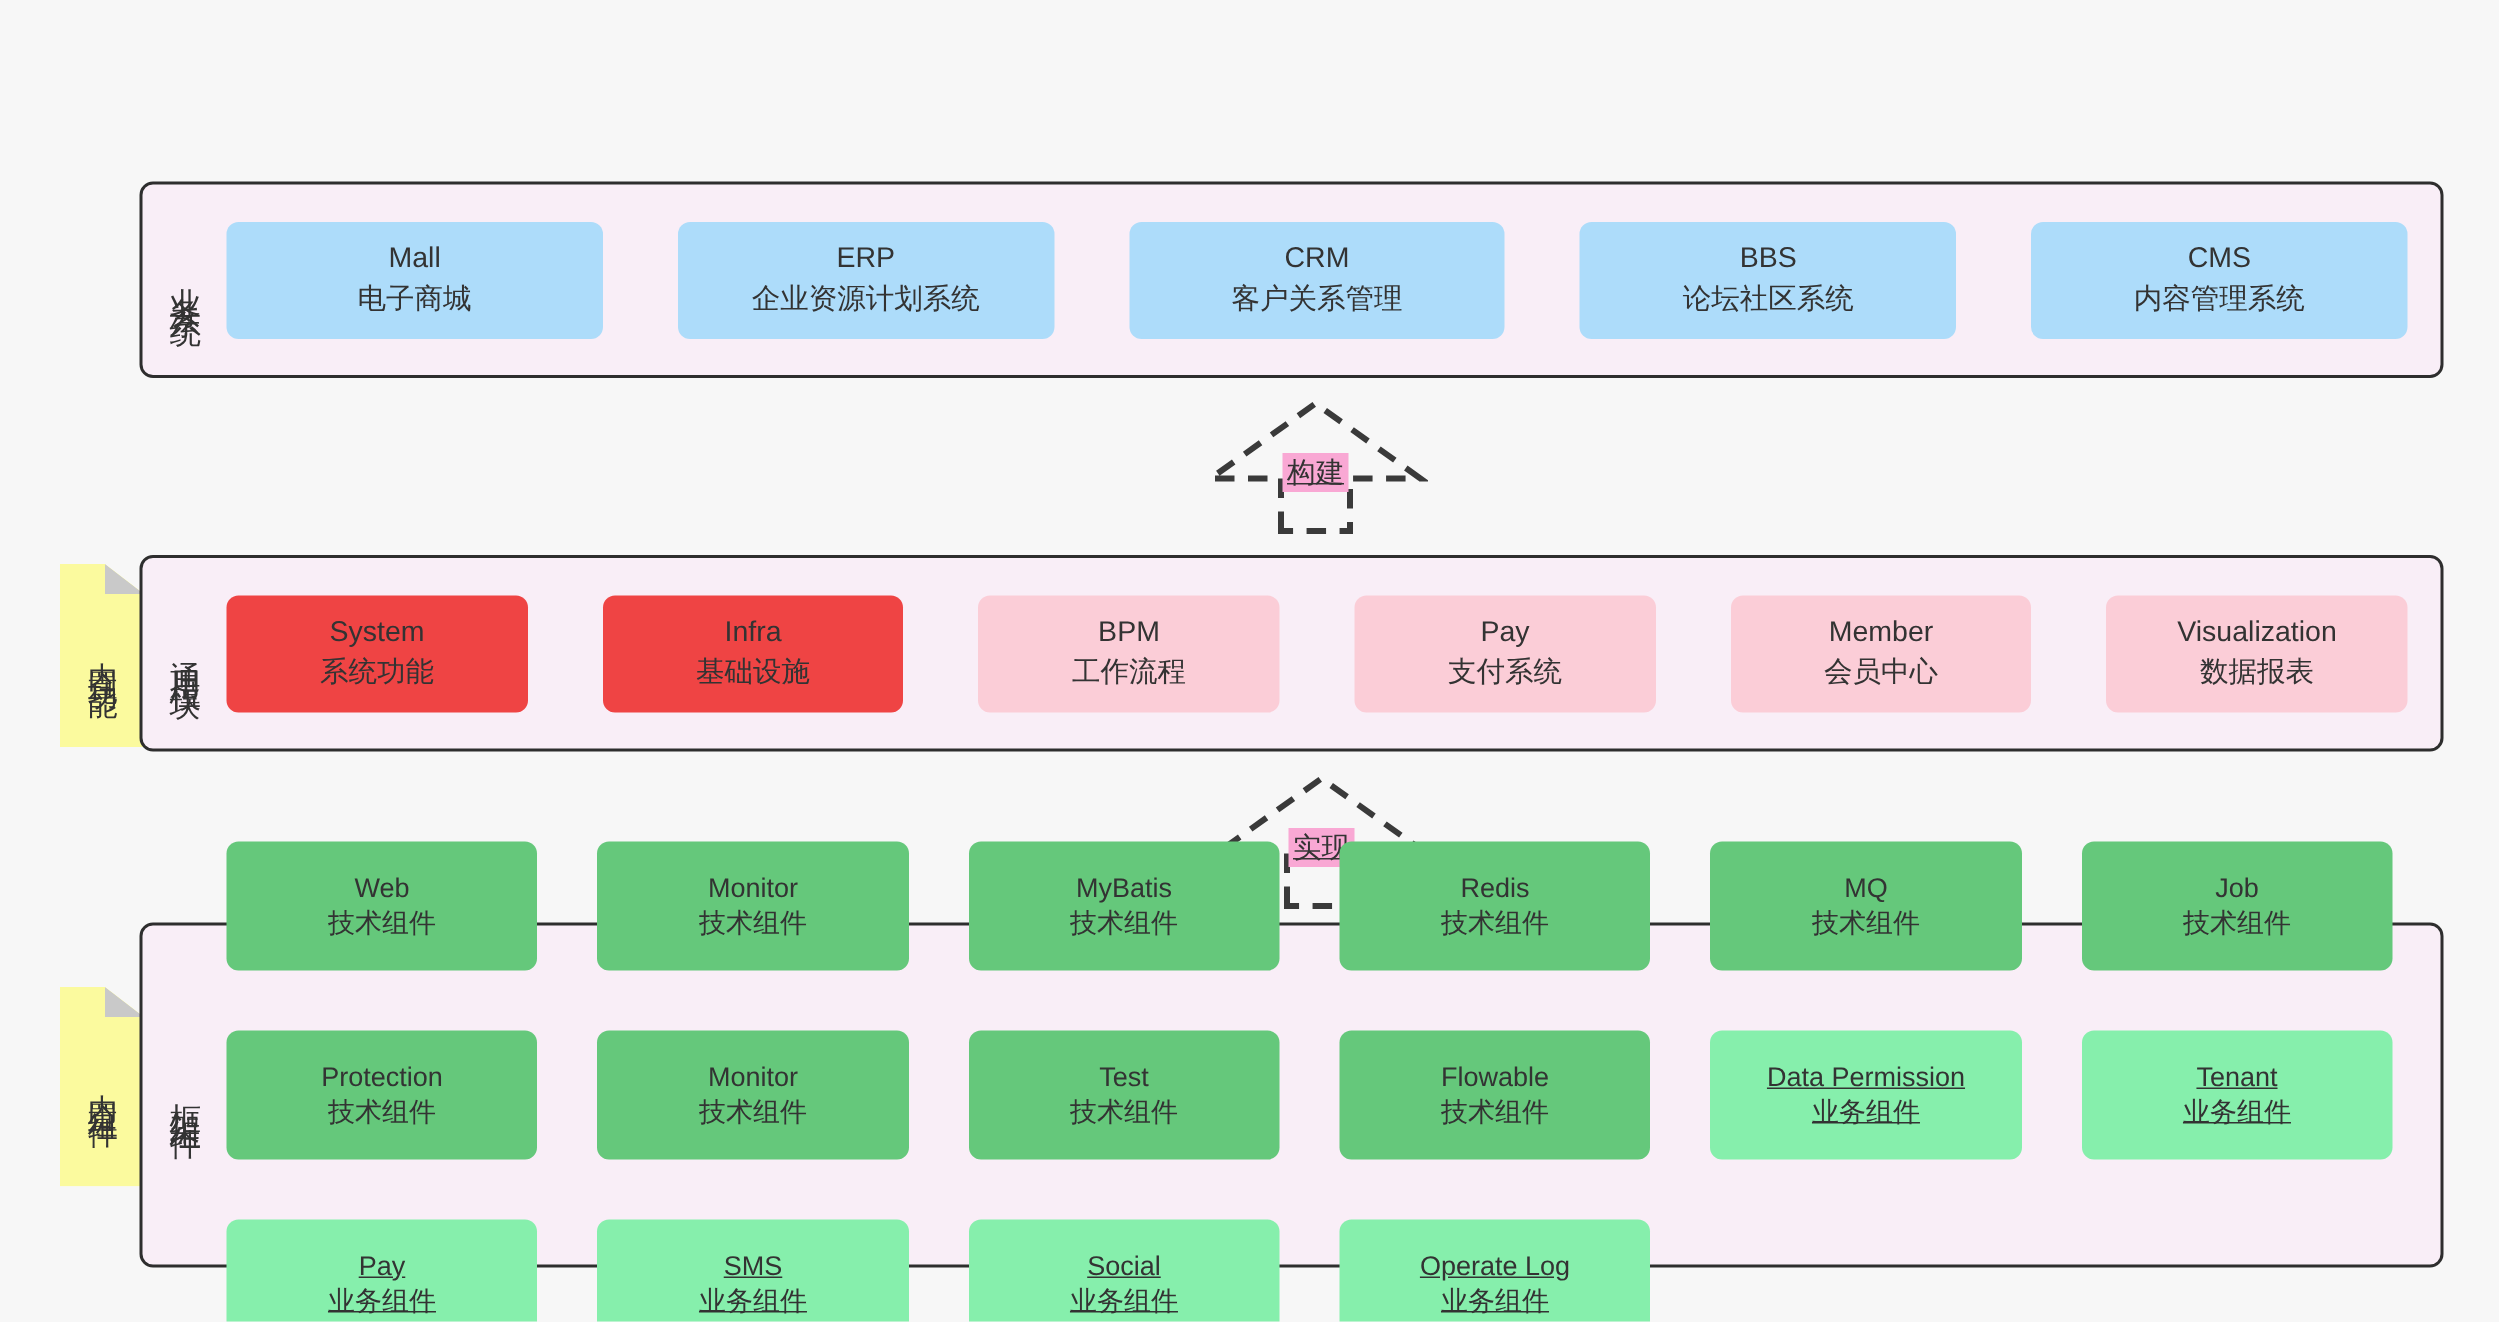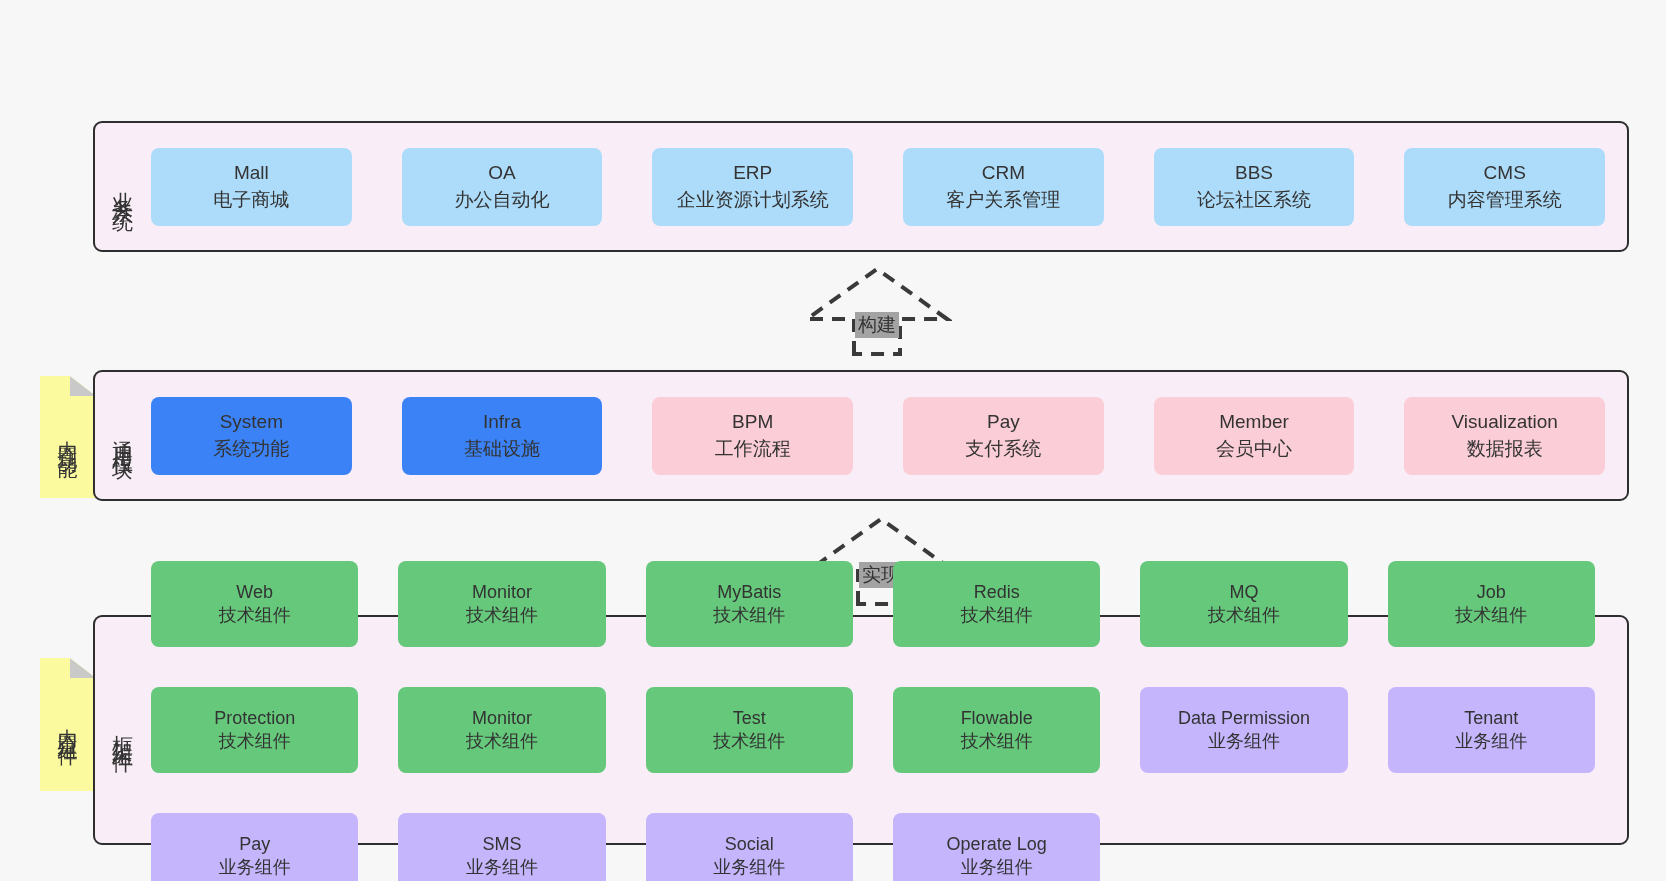--- a/index.html
+++ b/index.html
@@ -44,24 +44,24 @@
   .grid8 .box{height:86px;padding:0 4px;}
 
   .box{
     border-radius:8px;
     display:flex;flex-direction:column;justify-content:center;align-items:center;
     text-align:center;
     font-size:19px;line-height:1.4;
     box-sizing:border-box;
   }
   .blue{background:#addcfa;}
-  .red{background:#3b82f6;text-align:right;}
+  .red{background:#ef4444;text-align:right;}
   .pink{background:#fbcdd7;}
   .green{background:#65c87b;}
-  .lightgreen{background:#c4b5fd;}
+  .lightgreen{background:#86efac;text-decoration:underline;}
   .grid8 .box{font-size:18px;line-height:1.3;}
 
   
   .sticky{
     position:absolute;width:56px;
     background:#fbfa9e;
     z-index:1;
     clip-path:polygon(0 0, calc(100% - 26px) 0, 100% 20px, 100% 100%, 0 100%);
     display:flex;align-items:center;justify-content:center;
     font-size:20px;
@@ -77,43 +77,39 @@
   
   .arrow{position:absolute;width:150px;height:96px;z-index:1;}
   #arrow-build{left:802px;top:262px;}
   #arrow-implement{left:806px;top:512px;}
   .arrow svg{display:block;width:100%;height:100%;}
   .arrow path{
     fill:none;stroke:#3a3a3a;stroke-width:4;
     stroke-dasharray:13 9;
   }
   .arrow-label{
-    position:absolute;left:50%;top:50px;transform:translateX(-50%);
-    background:#a3a3a3;
+    position:absolute;left:50%;top:40px;transform:translateX(-50%);
+    background:#f9a8d4;
     padding:0 3px;
-    font-size:19px;white-space:nowrap;
+    font-size:19px;white-space:nowrap;text-decoration:underline;
   }
 </style>
 </head>
 <body>
 
 <div class="canvas">
 
   <div class="panel" id="panel-business">
     <div class="panel-label">
       <span class="vtext">业务系统</span>
     </div>
     <div class="boxes6">
       <div class="box blue">
         <div>Mall</div>
         <div>电子商城</div>
-      </div>
-      <div class="box blue">
-        <div>OA</div>
-        <div>办公自动化</div>
       </div>
       <div class="box blue">
         <div>ERP</div>
         <div>企业资源计划系统</div>
       </div>
       <div class="box blue">
         <div>CRM</div>
         <div>客户关系管理</div>
       </div>
       <div class="box blue">

